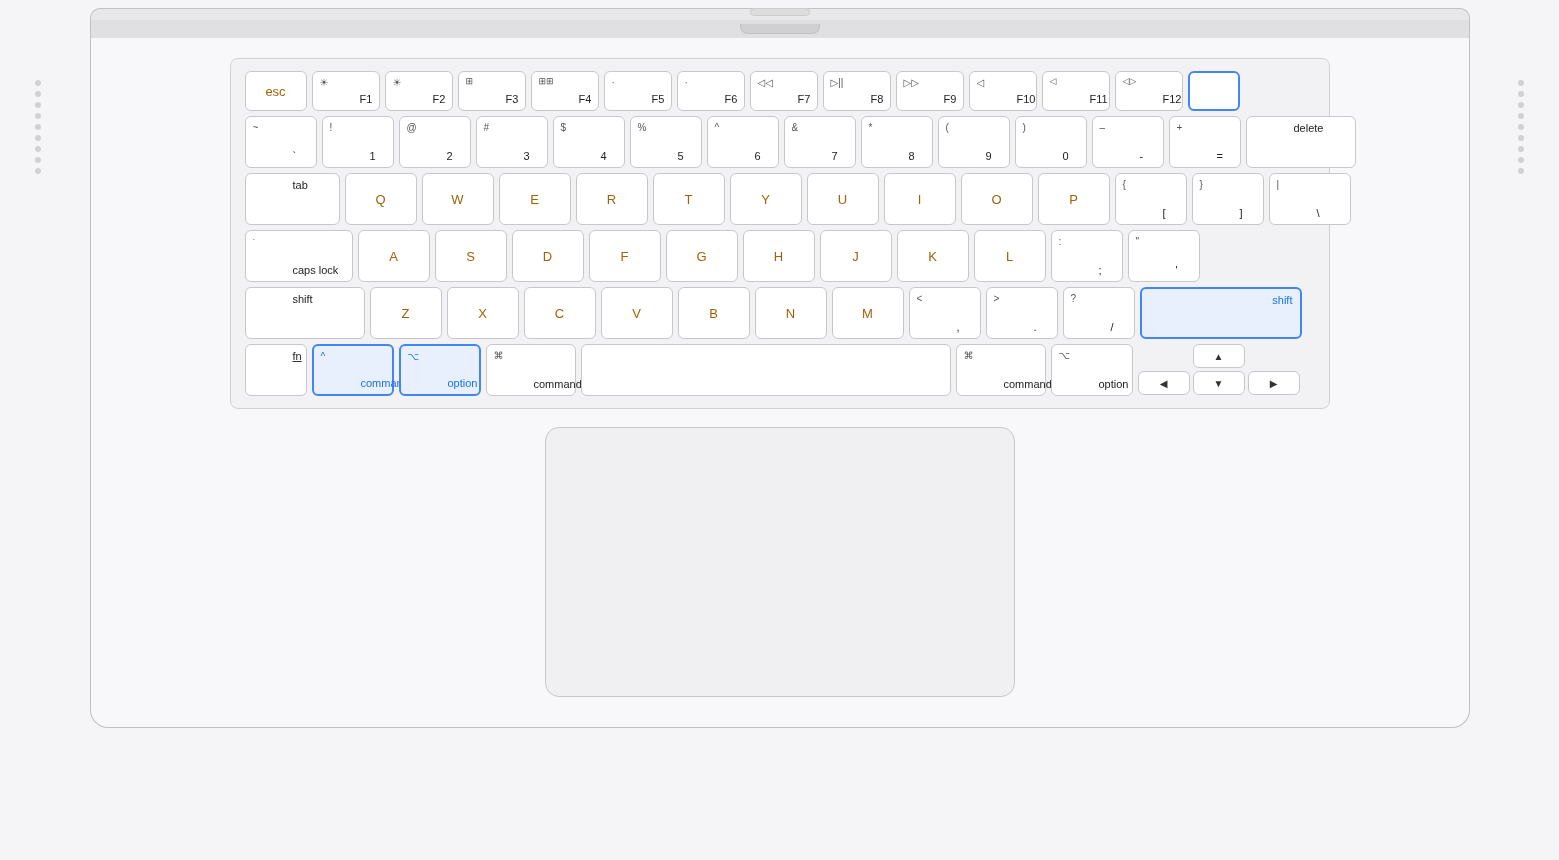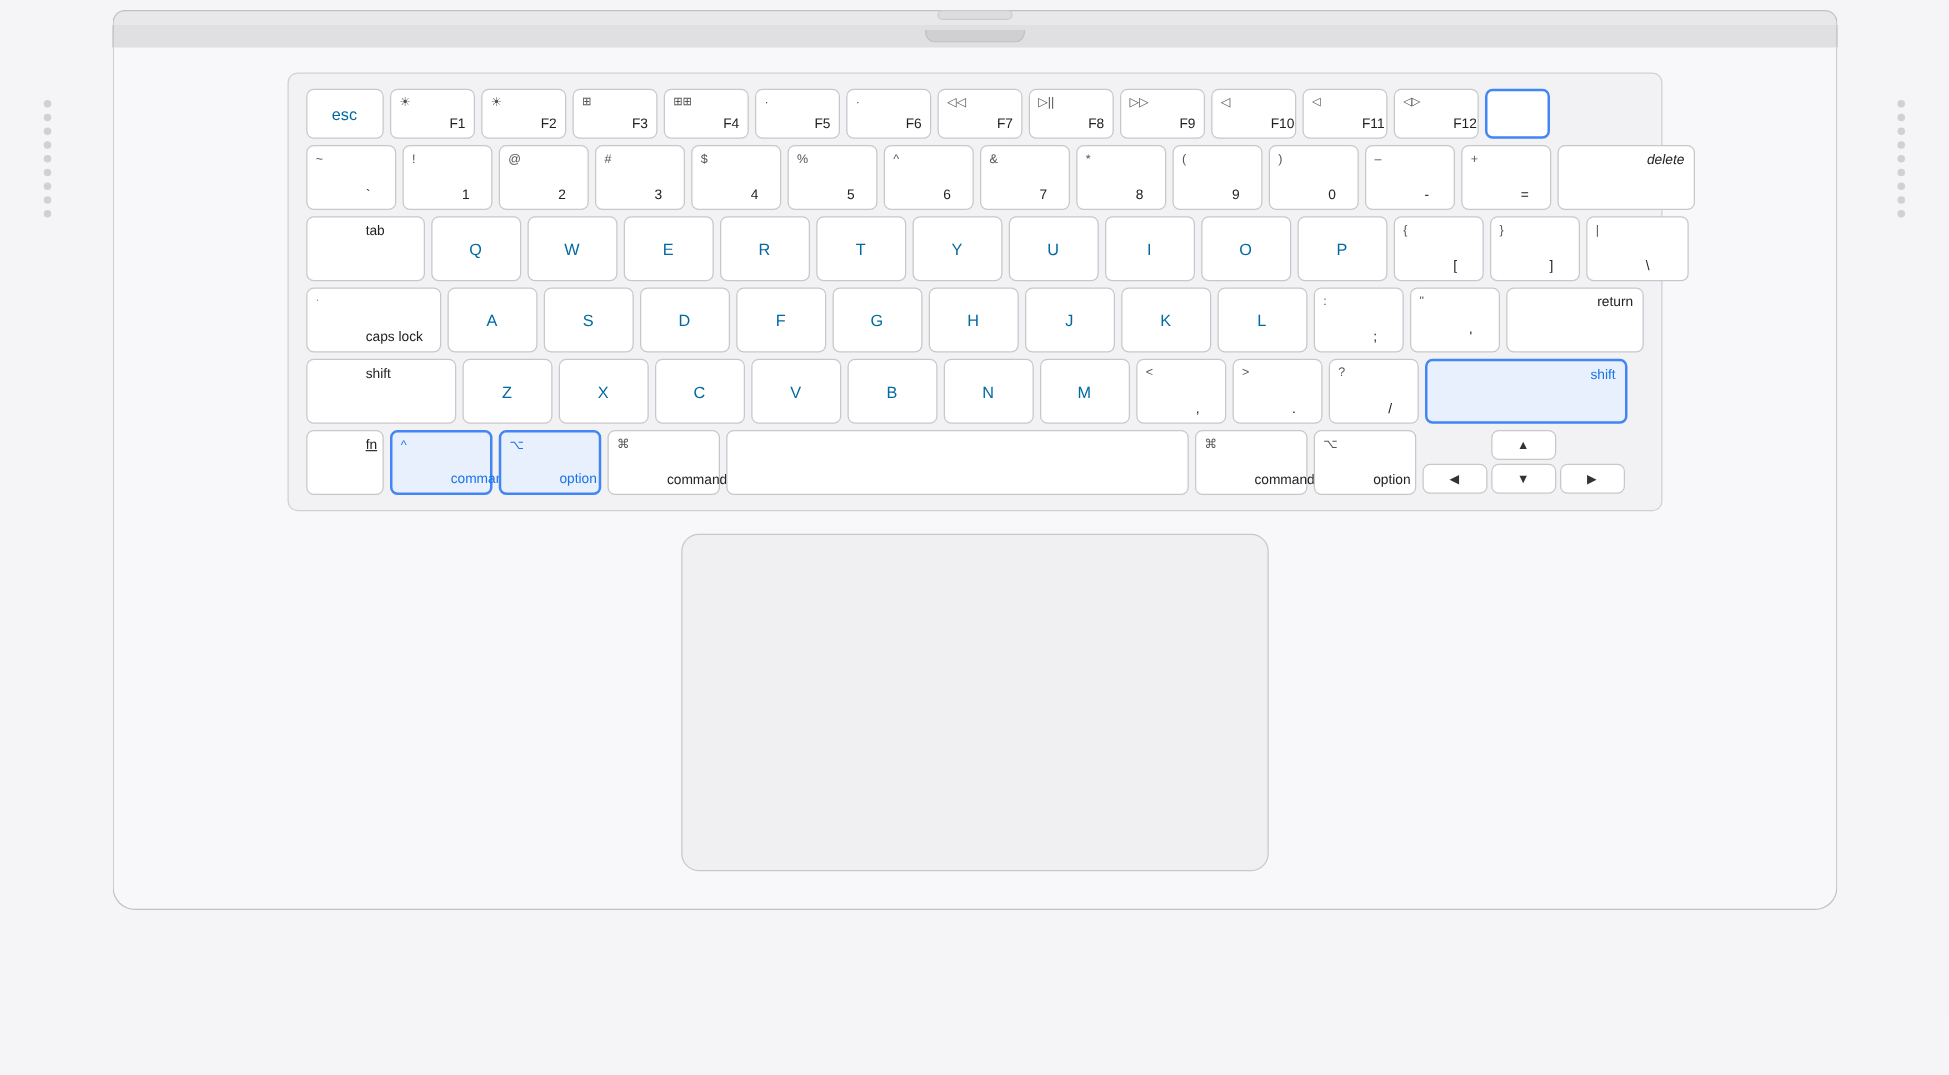--- a/index.html
+++ b/index.html
@@ -115,21 +115,21 @@
     .key .key-bottom {
       font-size: 11px;
       color: #222;
       font-weight: 400;
       line-height: 1.1;
       padding-left: 40px;
     }
 
     .key .key-center {
       font-size: 13px;
-      color: #0369a1;
+      color: #a16207;
       text-align: center;
       flex: 1;
       display: flex;
       align-items: center;
       justify-content: center;
       font-weight: 300;
     }
 
     
     .key-blue {
@@ -337,21 +337,21 @@
         </div>
         <div class="key w-std">
           <div class="key-top">–</div>
           <div class="key-bottom">-</div>
         </div>
         <div class="key w-std">
           <div class="key-top">+</div>
           <div class="key-bottom">=</div>
         </div>
         <div class="key w-delete">
-          <div class="key-bottom" style="text-align:right;font-style:italic;">delete</div>
+          <div class="key-bottom" style="text-align:left;">delete</div>
         </div>
       </div>
 
       <div class="key-row">
         <div class="key w-tab">
           <div class="key-bottom">tab</div>
         </div>
         <div class="key w-std">
             <div class="key-center">Q</div>
           </div>
@@ -429,23 +429,20 @@
             <div class="key-center">L</div>
           </div>
         <div class="key w-std">
           <div class="key-top">:</div>
           <div class="key-bottom">;</div>
         </div>
         <div class="key w-std">
           <div class="key-top">"</div>
           <div class="key-bottom">'</div>
         </div>
-        <div class="key w-return">
-          <div class="key-bottom" style="text-align:right;">return</div>
-        </div>
       </div>
 
       <div class="key-row">
         <div class="key w-shift-l">
           <div class="key-bottom">shift</div>
         </div>
         <div class="key w-std">
             <div class="key-center">Z</div>
           </div>
         <div class="key w-std">

